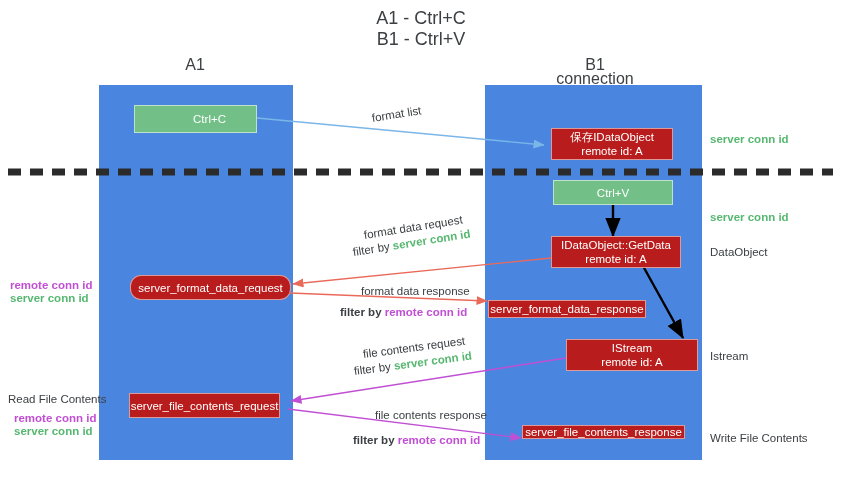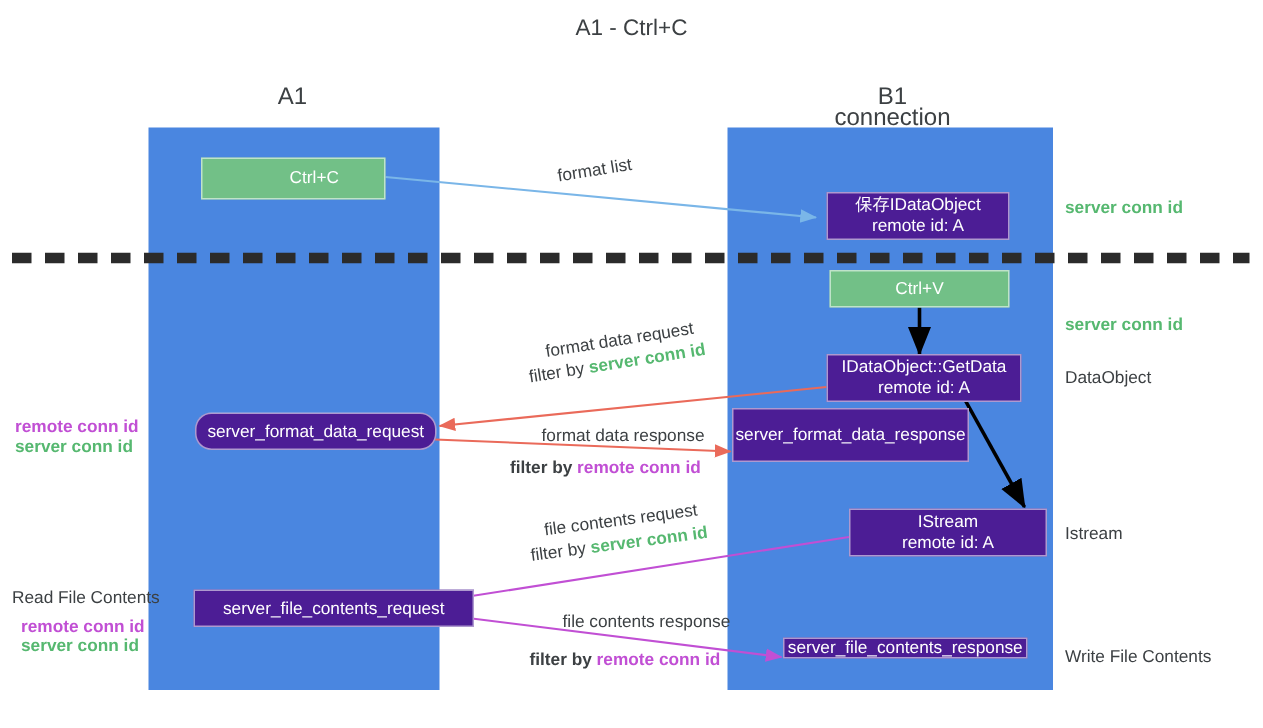--- a/index.html
+++ b/index.html
@@ -8,38 +8,38 @@
     background:#ffffff;
     font-family:"Liberation Sans","DejaVu Sans",sans-serif;
     position:relative;overflow:hidden;
     color:#3c4043;
   }
   #stage{position:absolute;left:0;top:0;width:842px;height:485px;}
   svg.layer{position:absolute;left:0;top:0;width:842px;height:485px;pointer-events:none;}
 
   .title-block{
     position:absolute;left:0;top:8px;width:842px;text-align:center;
-    font-size:15px;line-height:21px;color:#3c4043;
+    font-size:18px;line-height:21px;color:#3c4043;
   }
 
   .lane{
     position:absolute;background:#4a86e0;
   }
   .lane-head{
     position:absolute;text-align:center;font-size:16px;line-height:14px;color:#3c4043;
   }
 
   .node{
     position:absolute;box-sizing:border-box;
     display:flex;align-items:center;justify-content:center;flex-direction:column;
     color:#ffffff;font-size:11.5px;line-height:14px;text-align:center;
     border:1px solid rgba(255,255,255,0.55);
   }
   .node.green{background:#72c087;}
-  .node.orange{background:#4c1d95;}
+  .node.orange{background:#b91c1c;}
   .node .l2{font-size:11.5px;}
 
   .edge-label{
     position:absolute;font-size:11.5px;line-height:15px;color:#3c4043;
     white-space:nowrap;
   }
   .edge-label.rot-up{transform:rotate(-9deg);transform-origin:left center;}
   .edge-label.rot-up7{transform:rotate(-7.5deg);transform-origin:left center;}
   .side-label{
     position:absolute;font-size:11.5px;line-height:15px;white-space:nowrap;color:#3c4043;
@@ -48,20 +48,21 @@
   .purple-t{color:#c14fd4;font-weight:bold;text-align:center;}
   .bold{font-weight:bold;}
 </style>
 </head>
 <body>
 
 <div id="stage">
 
   <div class="title-block">
     <div>A1 - Ctrl+C</div>
+    <div>B1 - Ctrl+V</div>
   </div>
 
   <div class="lane-head" style="left:130px;top:58px;width:130px;">
     <div>A1</div>
   </div>
   <div class="lane-head" style="left:530px;top:58px;width:130px;">
     <div>B1</div>
     <div>connection</div>
   </div>
 
@@ -116,30 +117,30 @@
 
   <div class="node orange" style="left:551px;top:236px;width:130px;height:32px;">
     <span>IDataObject::GetData</span>
     <span class="l2">remote id: A</span>
   </div>
 
   <div class="node orange" style="left:130px;top:275px;width:161px;height:25px;border-radius:11px;">
     <span>server_format_data_request</span>
   </div>
 
-  <div class="node orange" style="left:488px;top:272px;width:158px;height:36px;justify-content:center;">
+  <div class="node orange" style="left:488px;top:300px;width:158px;height:18px;justify-content:center;">
     <span>server_format_data_response</span>
   </div>
 
   <div class="node orange" style="left:566px;top:339px;width:132px;height:32px;">
     <span>IStream</span>
     <span class="l2">remote id: A</span>
   </div>
 
-  <div class="node orange" style="left:129px;top:393px;width:187px;height:25px;">
+  <div class="node orange" style="left:129px;top:393px;width:151px;height:25px;">
     <span>server_file_contents_request</span>
   </div>
 
   <div class="node orange" style="left:522px;top:425px;width:163px;height:14px;">
     <span>server_file_contents_response</span>
   </div>
 
   <div class="edge-label rot-up" style="left:372px;top:111px;">format list</div>
 
   <div class="edge-label rot-up" style="left:364px;top:228px;">format data request</div>

